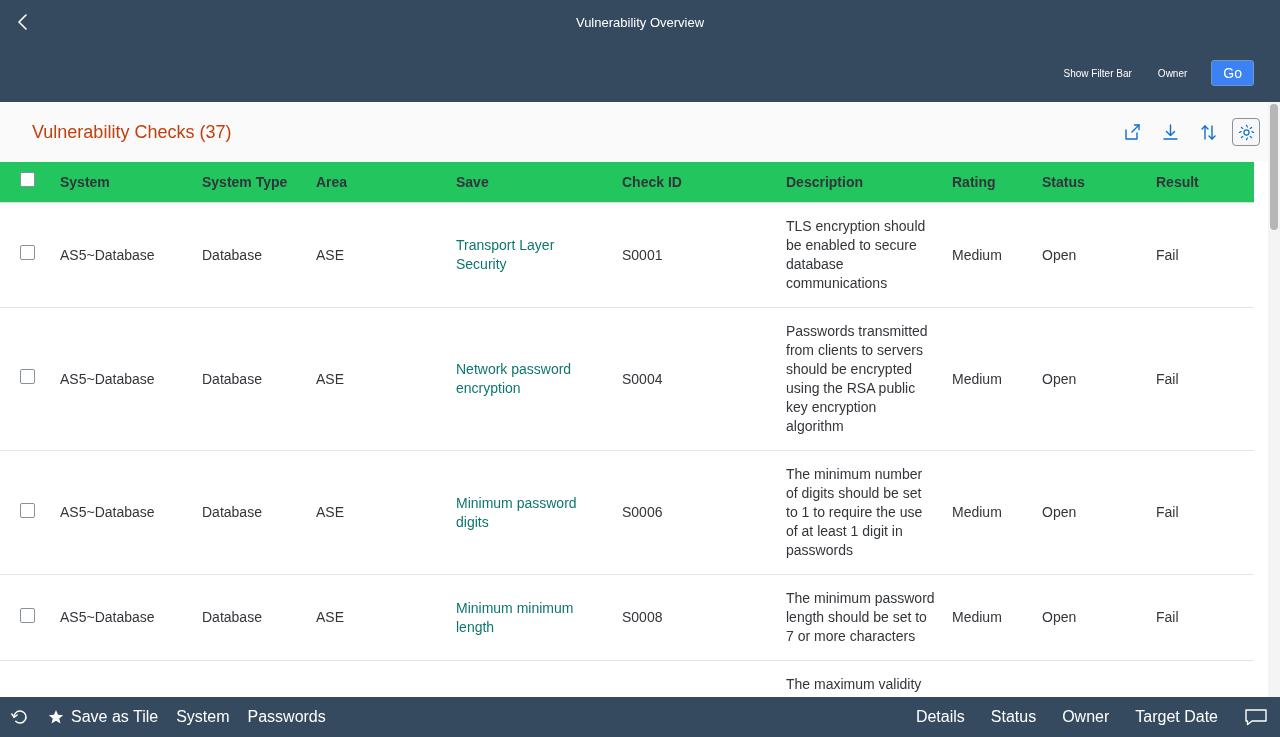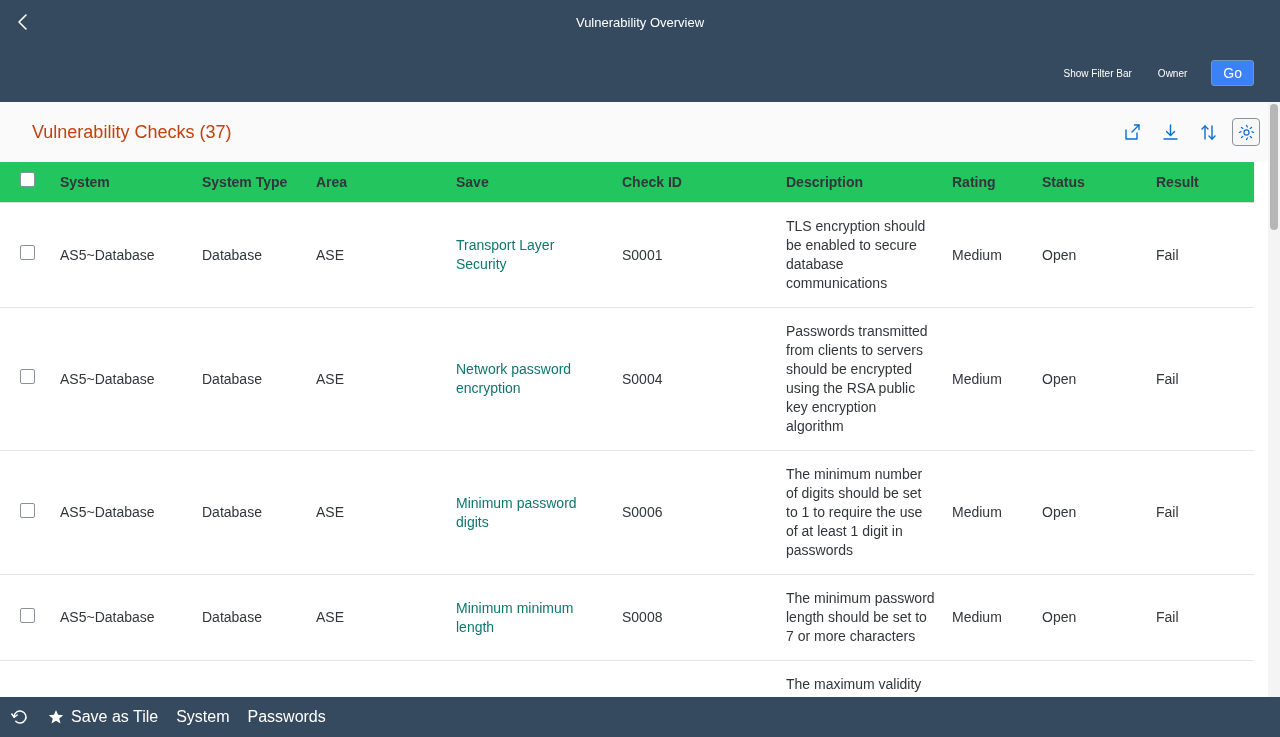--- a/index.html
+++ b/index.html
@@ -397,13 +397,26 @@
           <path d="M8 1 L10 5.8 L15.2 6.2 L11.2 9.5 L12.5 14.6 L8 11.8 L3.5 14.6 L4.8 9.5 L0.8 6.2 L6 5.8 Z" fill="#ffffff"></path>
         </svg>
       </span>
       <span>Save as Tile</span>
     </span>
 
     <span class="footer-item">System</span>
     <span class="footer-item">Passwords</span>
   </div>
 
+  <div class="footer-right">
+    <span class="footer-item">Details</span>
+    <span class="footer-item">Status</span>
+    <span class="footer-item">Owner</span>
+    <span class="footer-item">Target Date</span>
+    <span class="footer-item">
+      <span class="footer-icon">
+        <svg width="24" height="18" viewBox="0 0 24 18" fill="none" aria-hidden="true">
+          <path d="M2 2 H22 V13 H8 L3.5 16.5 V13 H2 Z" stroke="#ffffff" stroke-width="1.4" fill="none" stroke-linejoin="round"></path>
+        </svg>
+      </span>
+    </span>
+  </div>
 </div>
 
 </body></html>

